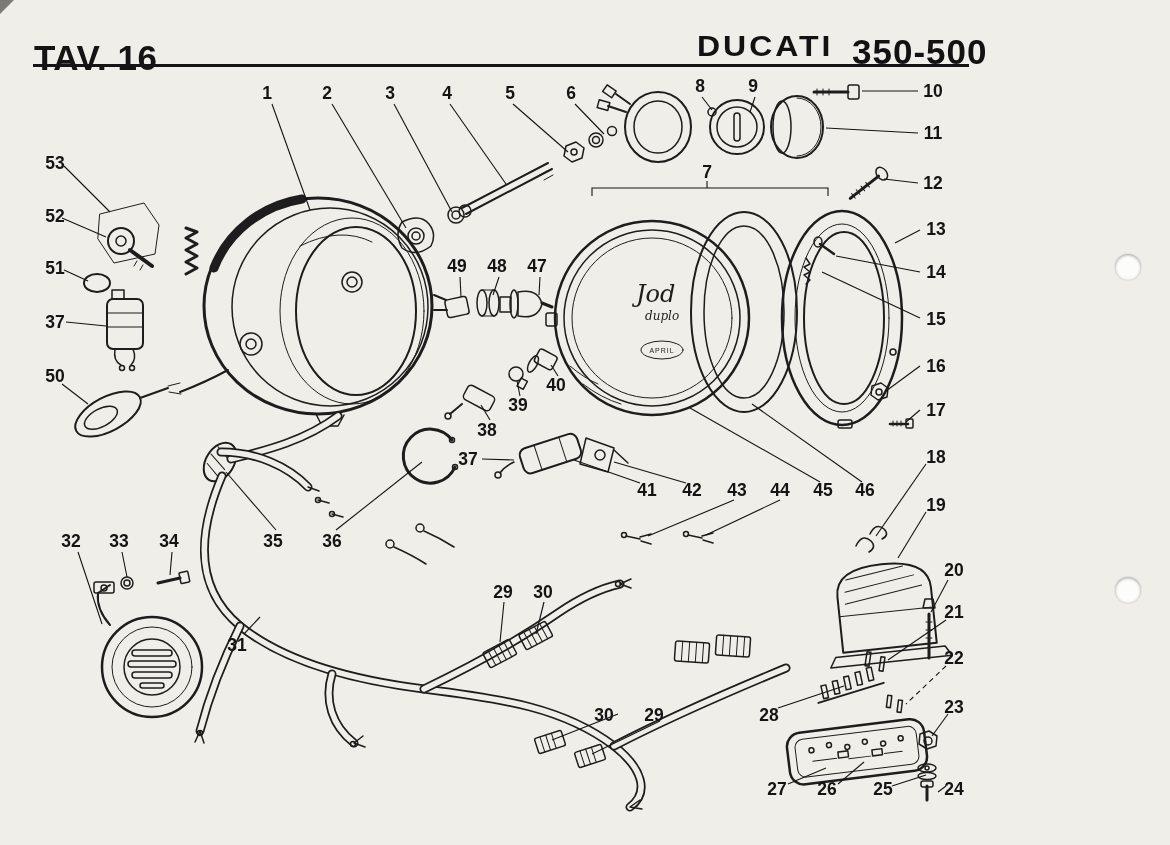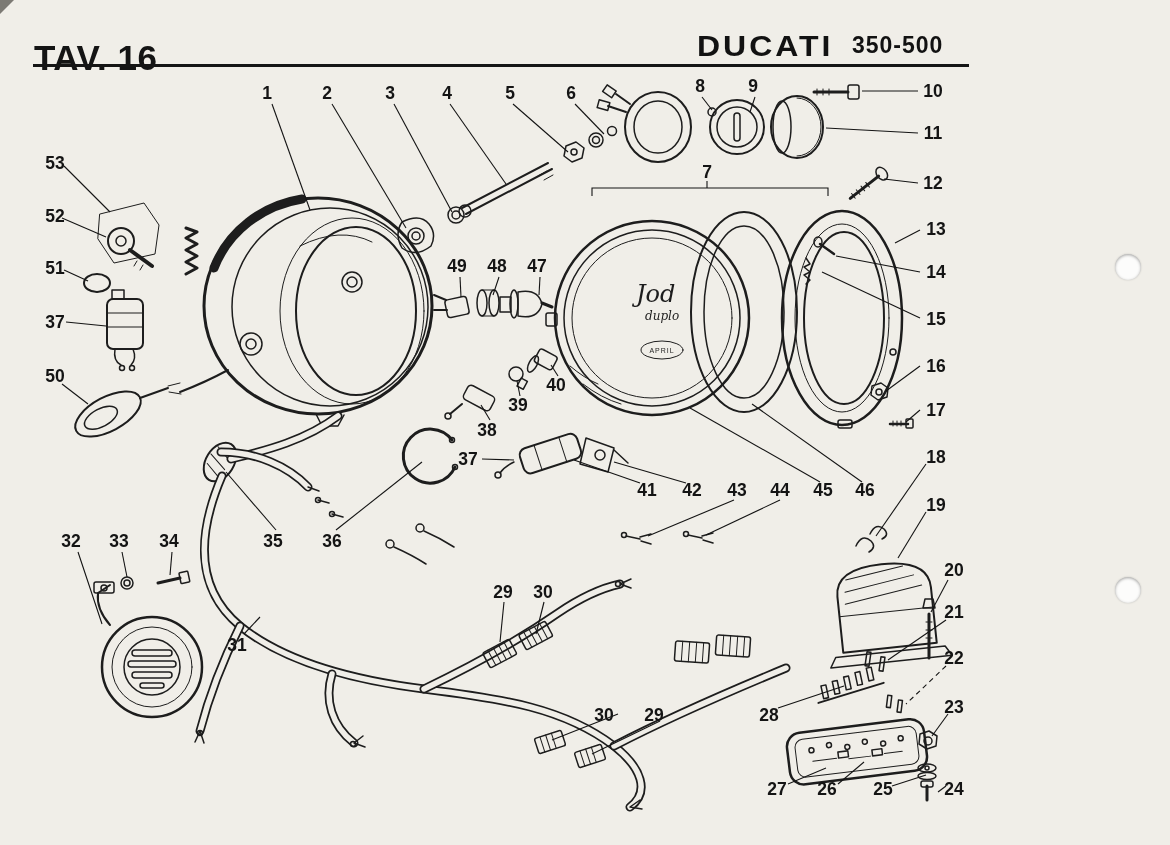--- a/index.html
+++ b/index.html
@@ -4,21 +4,21 @@
 <style>
   html,body{margin:0;padding:0;background:#c9c7c1;}
   .page{position:relative;width:1170px;height:845px;background:#f0eee8;overflow:hidden;
         font-family:"Liberation Sans",sans-serif;}
   .smudge{position:absolute;left:0;top:0;width:0;height:0;
           border-left:14px solid #55534e;border-bottom:14px solid transparent;opacity:.75;}
   .plate-title{position:absolute;left:34px;top:22px;font-size:35px;font-weight:bold;
                letter-spacing:.5px;color:#141414;margin-top:16px;}
   .brand{position:absolute;left:697px;top:28px;font-size:32px;font-weight:bold;
          letter-spacing:3px;color:#121212;transform:scaleY(.92);}
-  .model{position:absolute;left:852px;top:32px;font-size:23px;font-weight:bold;
+  .model{position:absolute;left:852px;top:32px;font-size:35px;font-weight:bold;
          letter-spacing:1px;color:#121212;}
   .rule{position:absolute;left:33px;top:64px;width:936px;height:3px;background:#151515;}
   .hole{position:absolute;width:26px;height:26px;border-radius:50%;background:#fcfcfb;
         box-shadow:inset 0 1px 3px rgba(0,0,0,.35),0 0 2px rgba(0,0,0,.18);}
   #diagram{position:absolute;left:0;top:0;}
   .art{stroke:#1d1d1d;fill:none;stroke-width:1.5;stroke-linecap:round;stroke-linejoin:round;}
   .thin{stroke-width:1;}
   .tube-o{stroke:#1d1d1d;fill:none;stroke-width:9;stroke-linecap:round;}
   .tube-i{stroke:#f0eee8;fill:none;stroke-width:5.5;stroke-linecap:round;}
   .callout{font-family:"Liberation Sans",sans-serif;font-size:17.5px;font-weight:bold;fill:#141414;}

